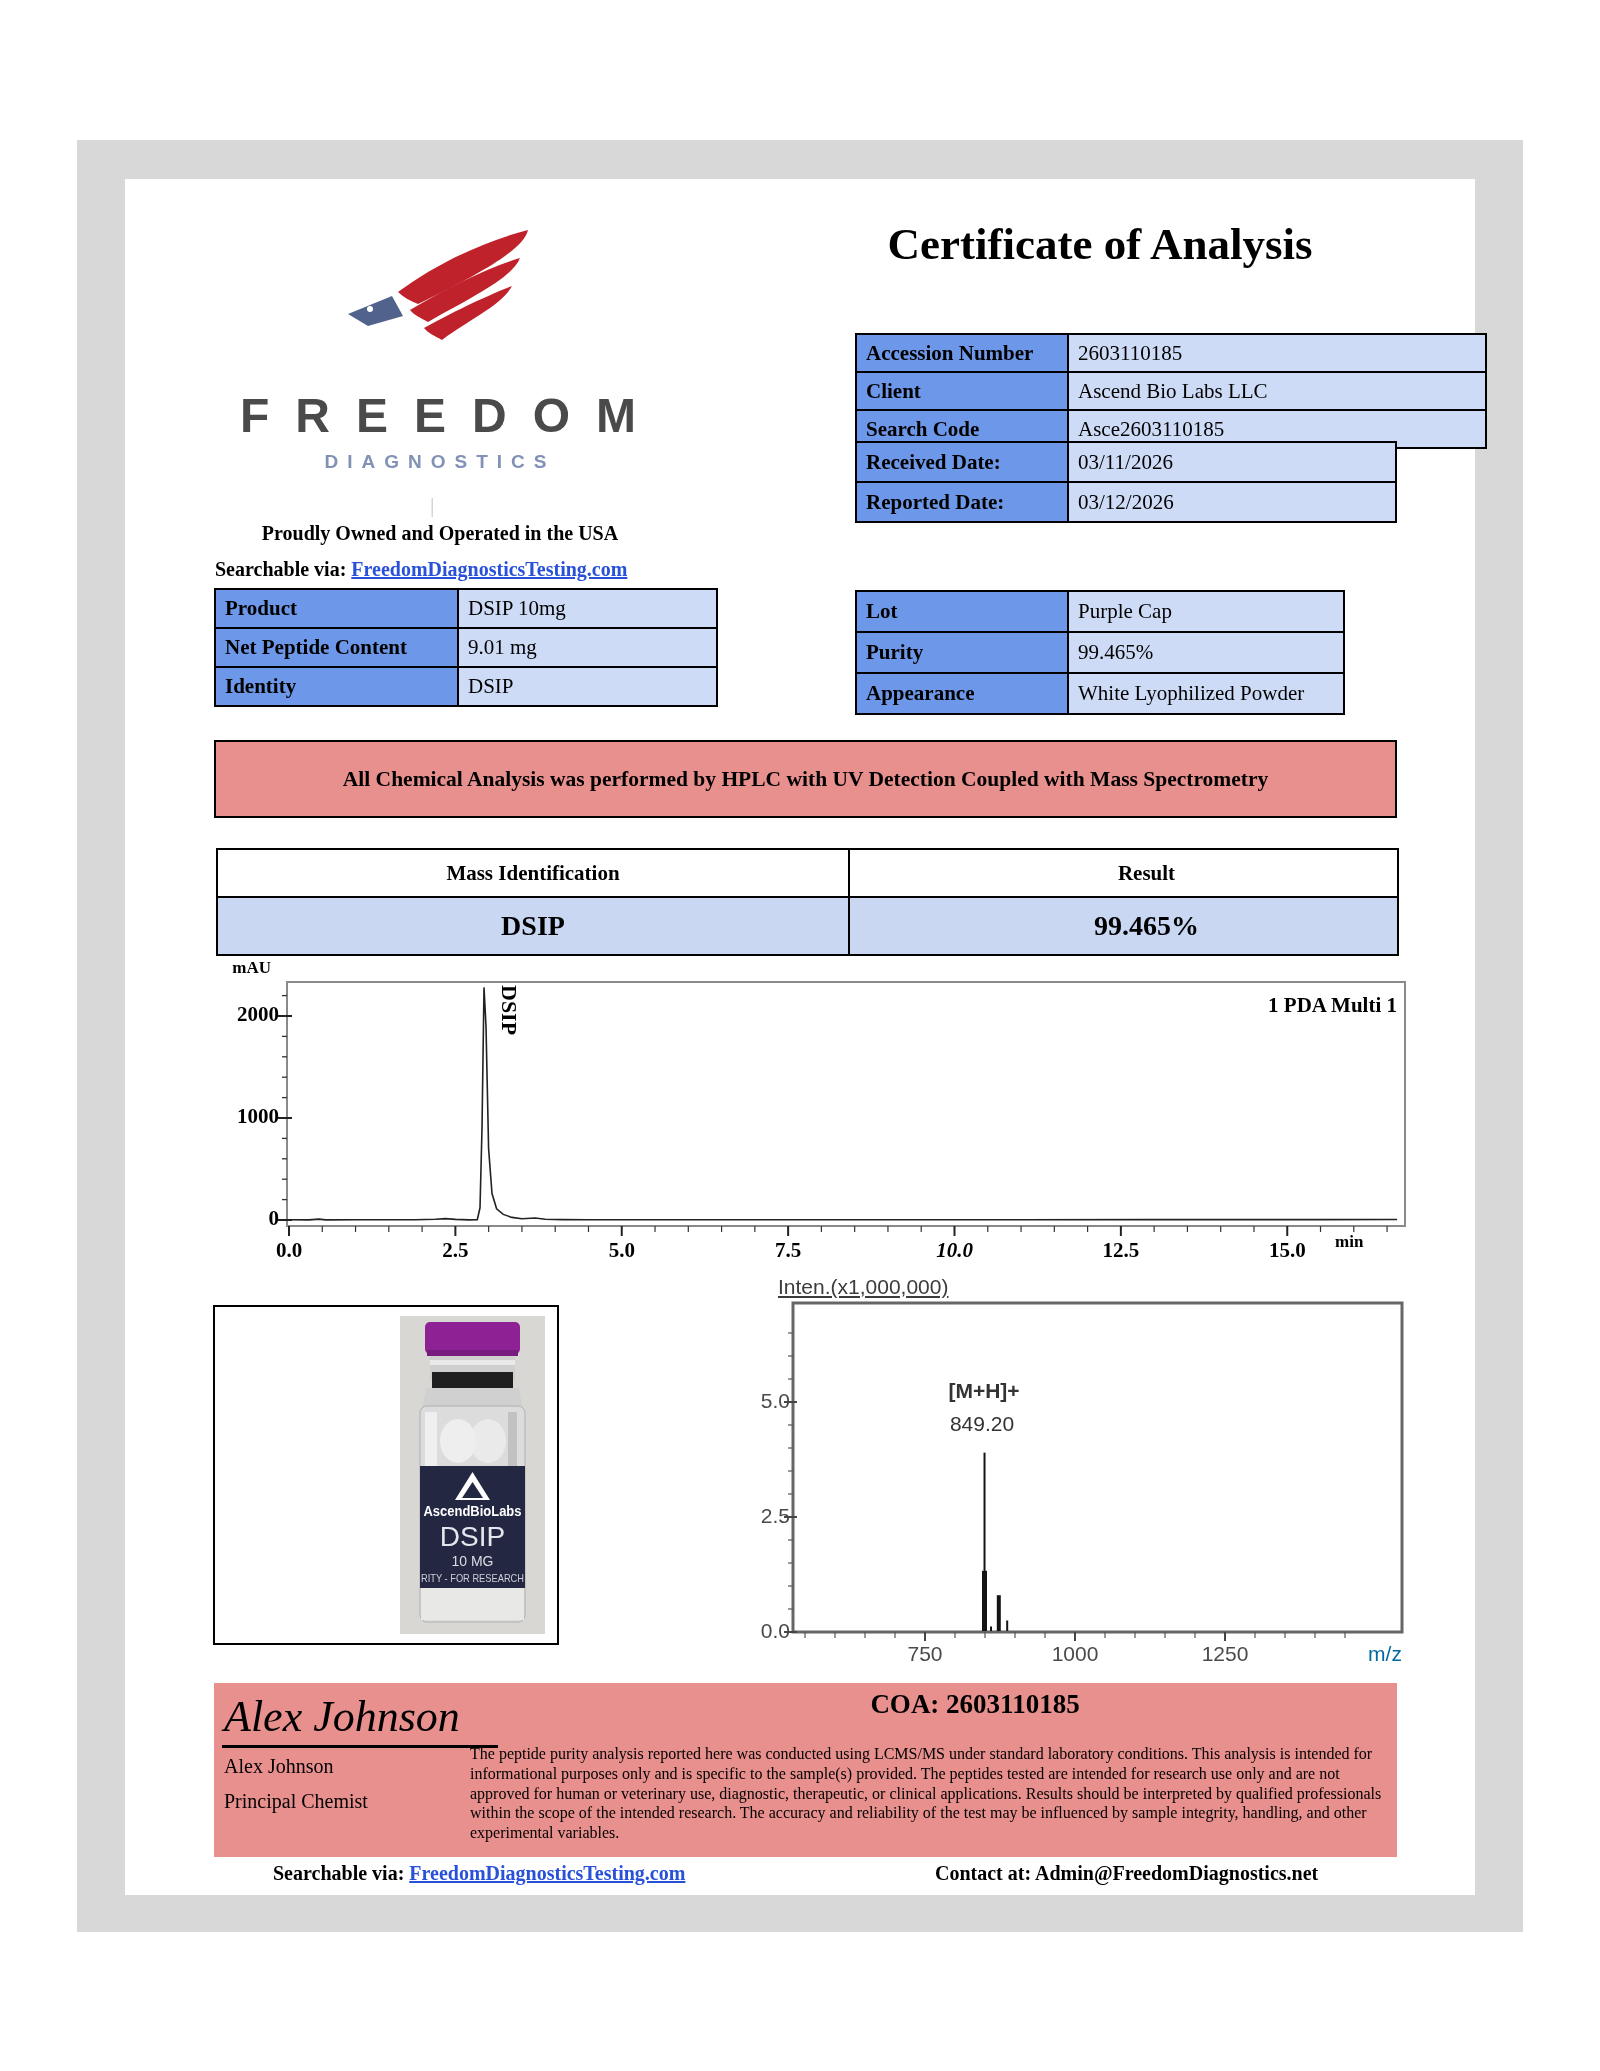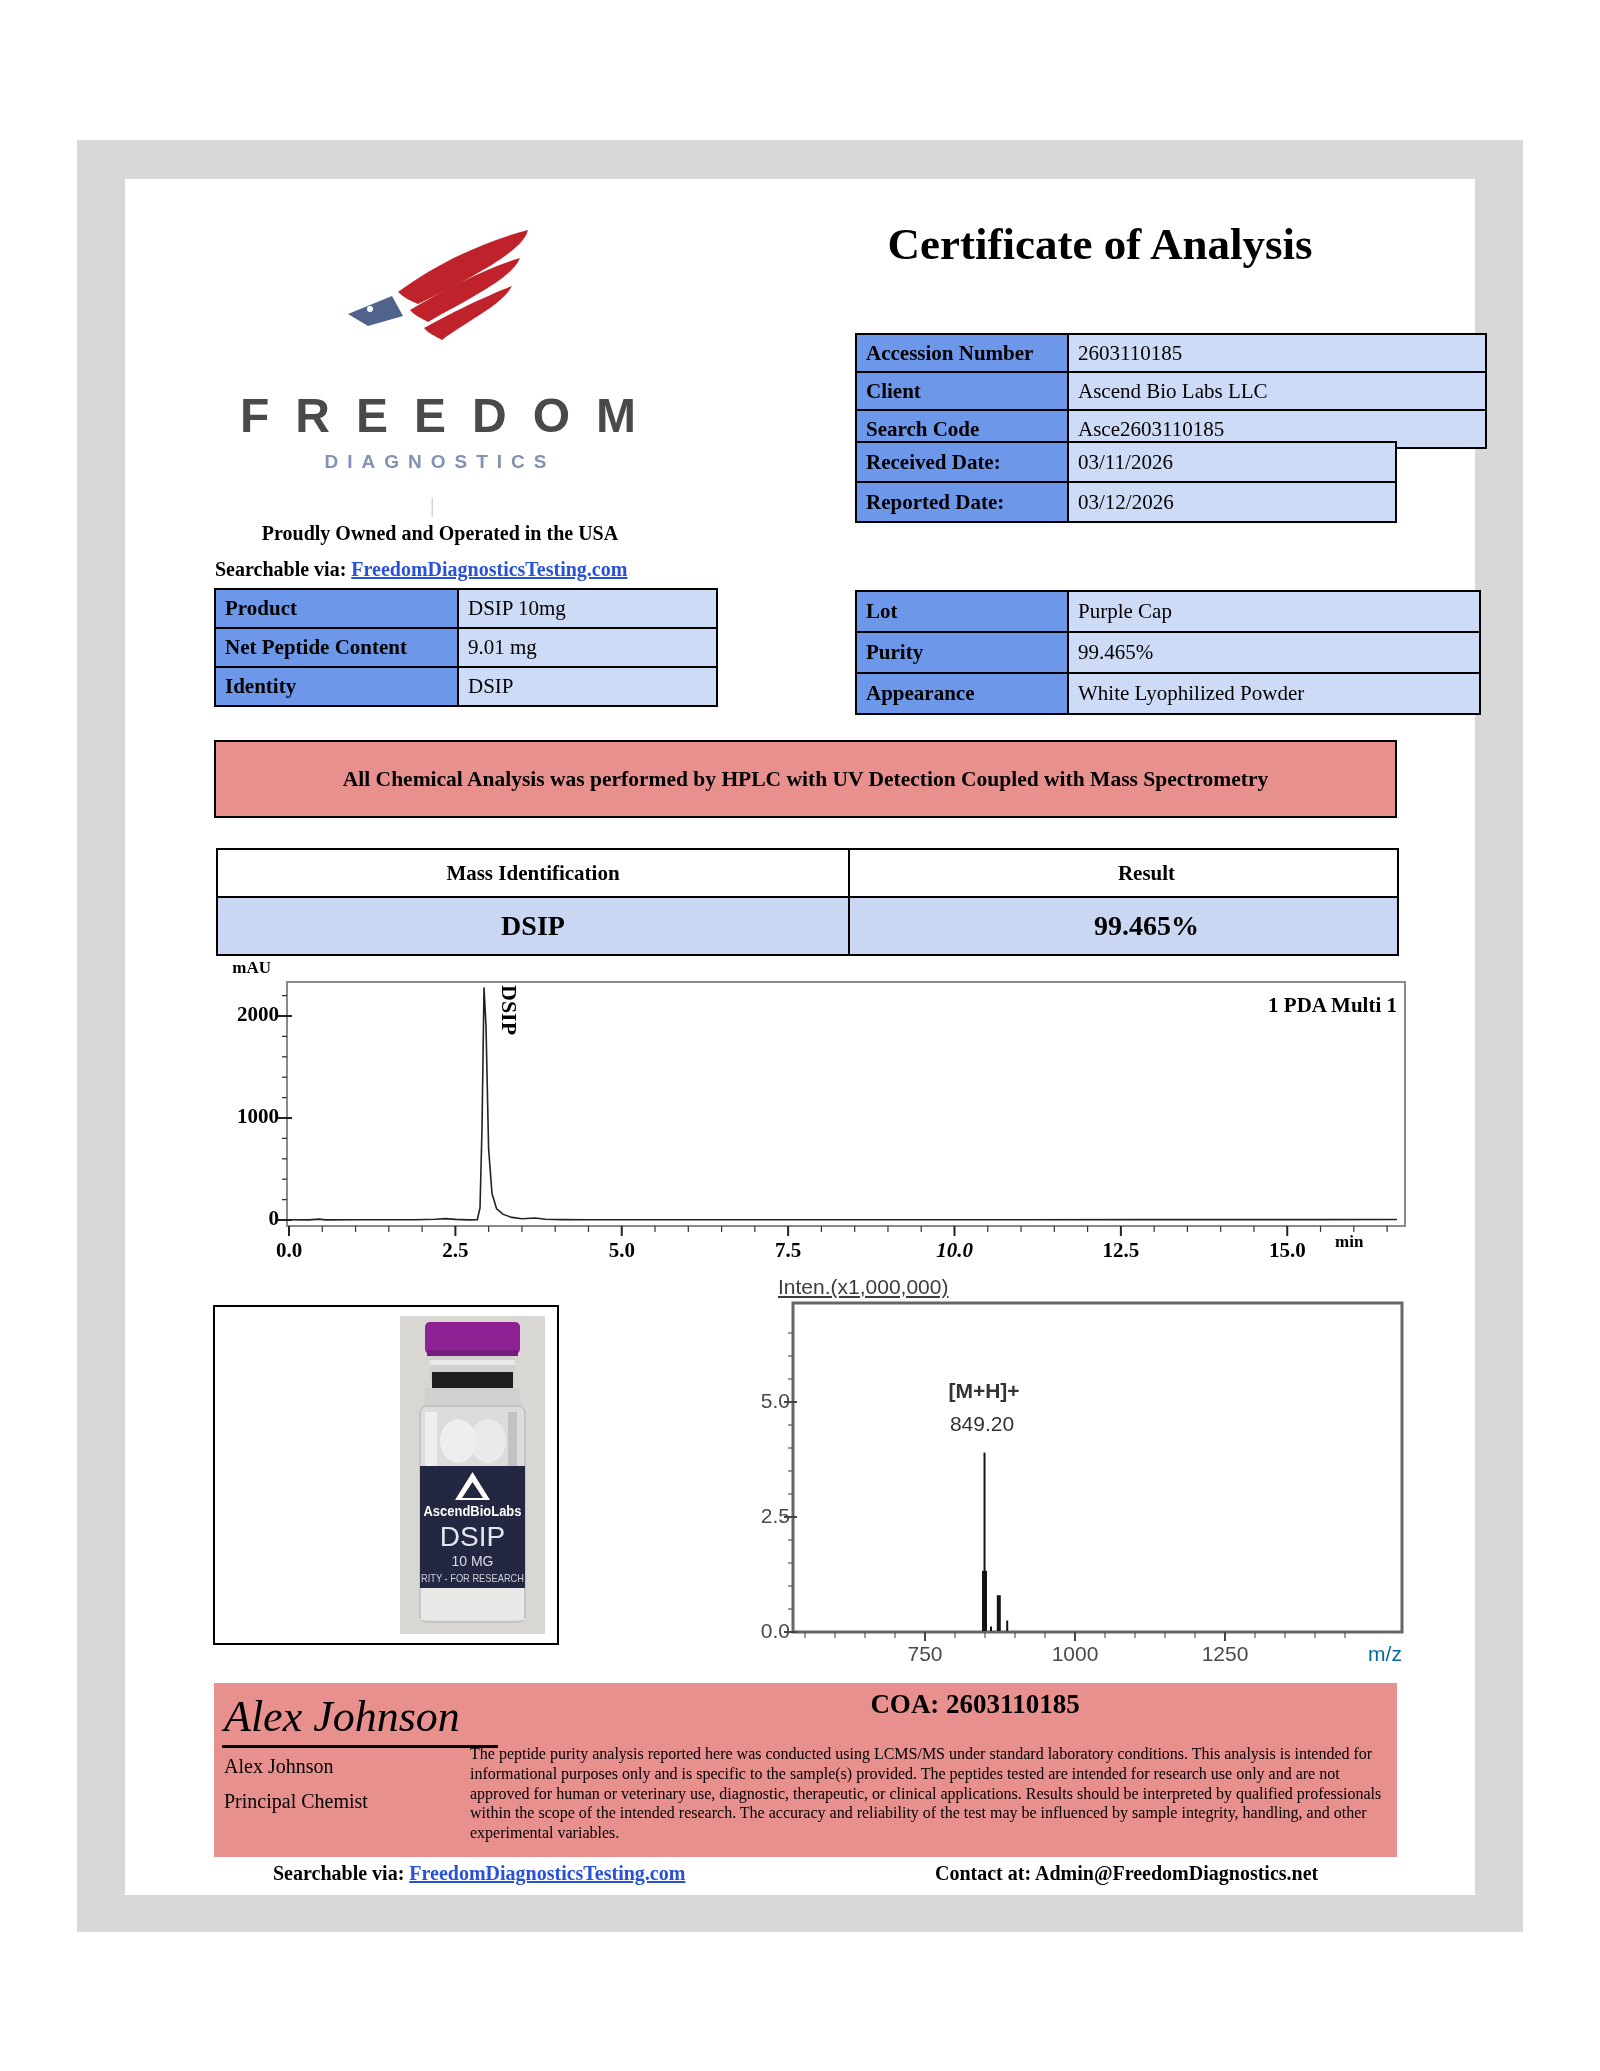--- a/index.html
+++ b/index.html
@@ -33,21 +33,21 @@
   .trow + .trow{border-top:2px solid #000;}
   .tcell{display:flex;align-items:center;padding-left:9px;font-size:21px;box-sizing:border-box;}
   .tcell.h{background:#6d97e8;font-weight:bold;border-right:2px solid #000;}
   .tcell.v{background:#cedbf6;flex:1;}
   #tbl-info{left:855px;top:288px;width:632px;margin-top:45px;}
   #tbl-info .trow{height:36px;} #tbl-info .h{width:212px;}
   #tbl-dates{left:855px;top:441px;width:542px;}
   #tbl-dates .trow{height:38px;} #tbl-dates .h{width:212px;}
   #tbl-product{left:214px;top:588px;width:504px;}
   #tbl-product .trow{height:37px;} #tbl-product .h{width:243px;}
-  #tbl-lot{left:855px;top:590px;width:626px;}
+  #tbl-lot{left:855px;top:590px;width:490px;}
   #tbl-lot .trow{height:39px;} #tbl-lot .h{width:212px;}
 
   
   #banner{position:absolute;left:214px;top:740px;width:1183px;height:78px;background:#e8908e;
           border:2px solid #000;box-sizing:border-box;display:flex;align-items:center;justify-content:center;
           font-weight:bold;font-size:21.5px;text-align:center;}
 
   
   #tbl-mass{left:216px;top:848px;width:1183px;}
   #tbl-mass .tcell{justify-content:center;padding:0;}

